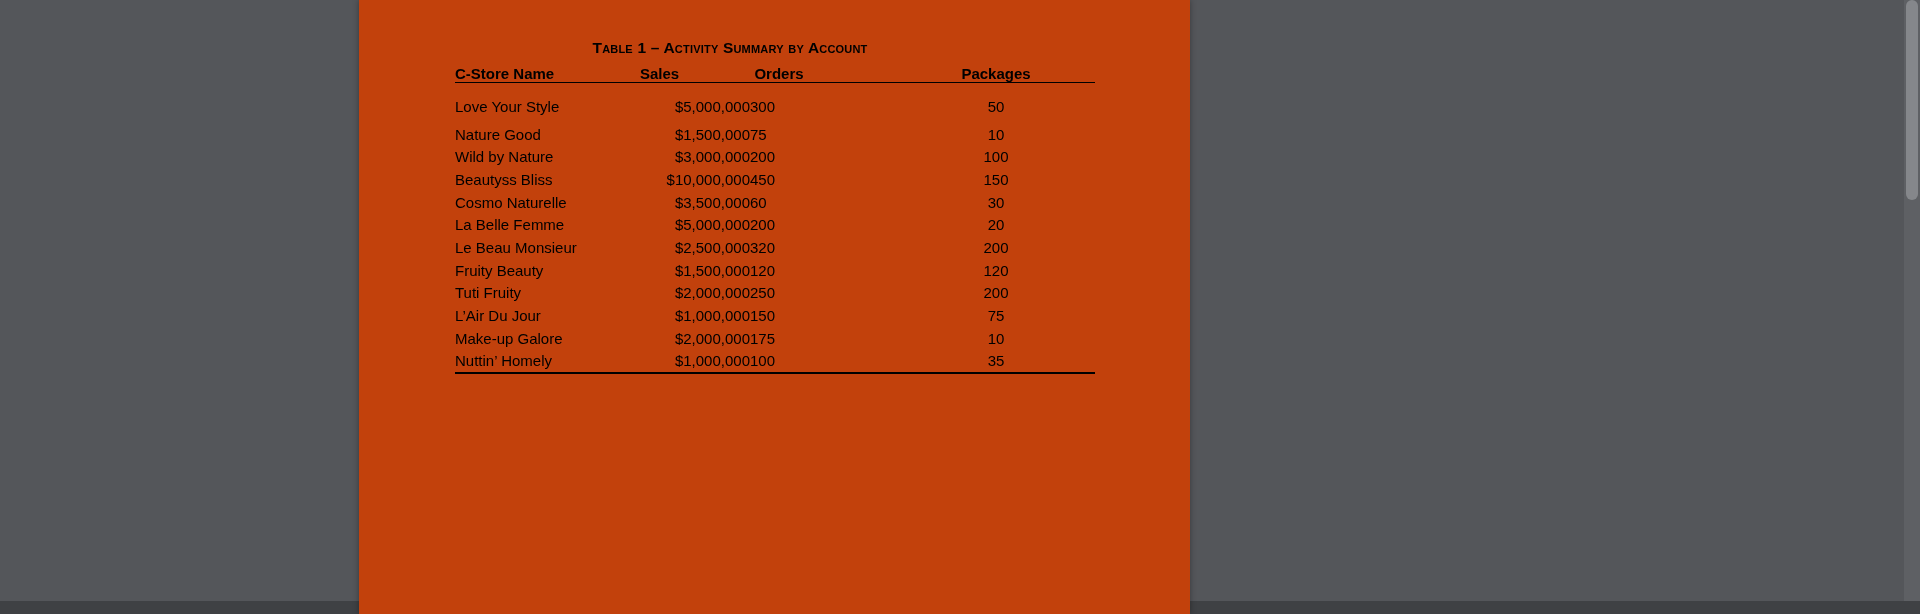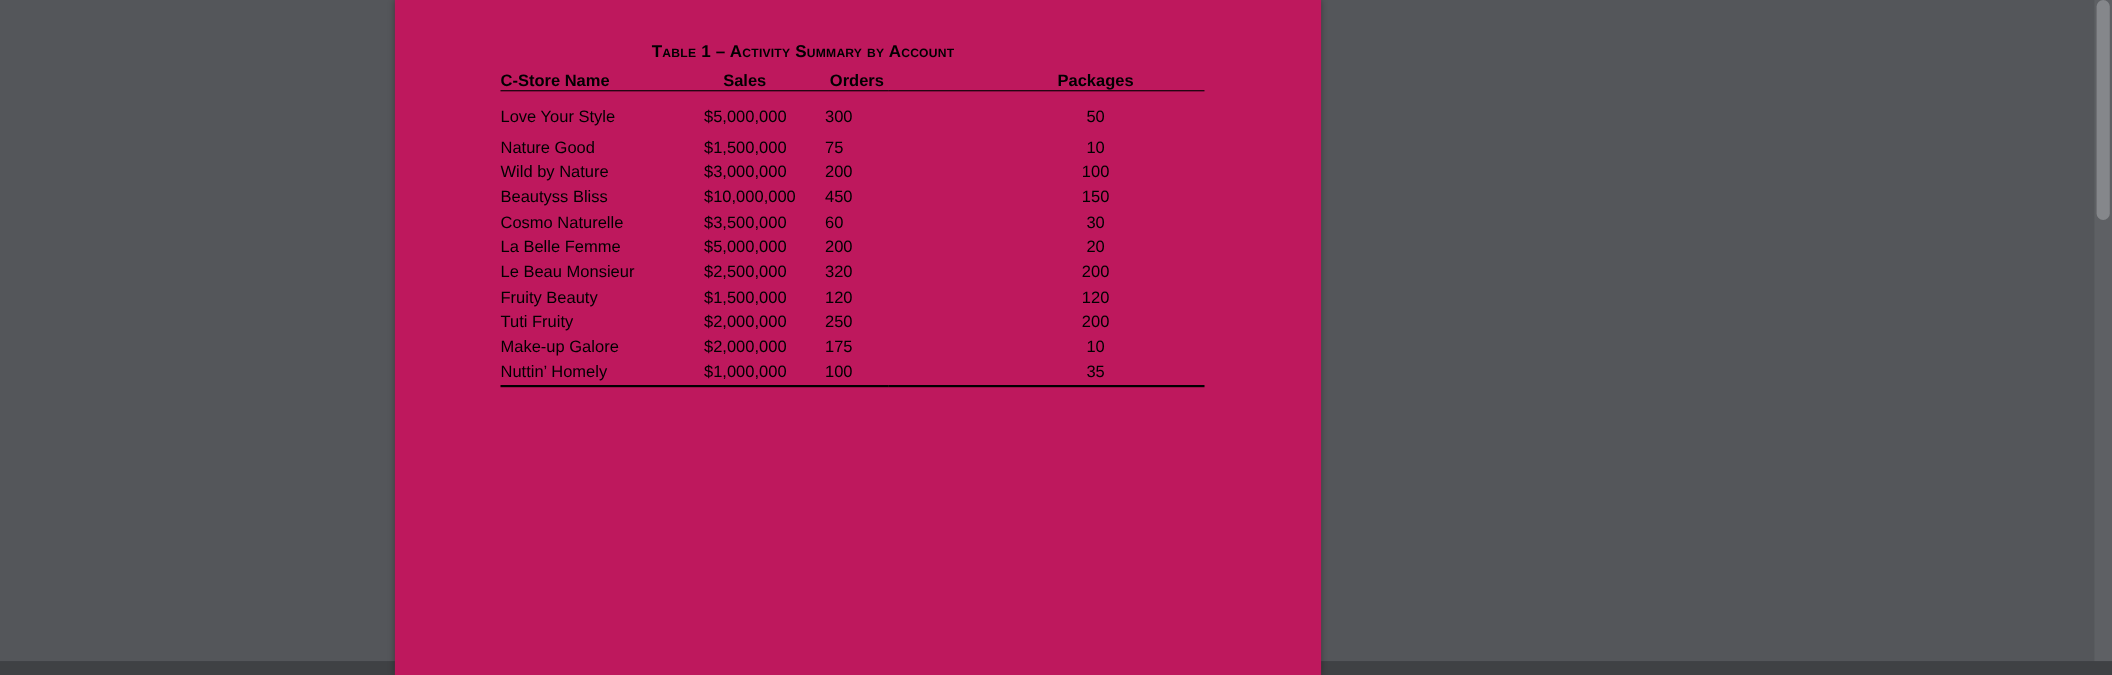--- a/index.html
+++ b/index.html
@@ -44,24 +44,23 @@
     border-radius: 6px;
     background: #85878B;
   }
 
   .doc-page {
     position: absolute;
     left: 359px;
     top: 0;
     width: 831px;
     height: 614px;
-    background: #be185d;
+    background: #c2410c;
     z-index: 3;
     box-shadow: 0 0 6px rgba(0,0,0,0.35);
-    padding-left: 11px;
   }
 
   .doc-content {
     position: absolute;
     left: 96px;
     top: 40px;
     width: 640px;
   }
 
   .doc-title {
@@ -104,22 +103,22 @@
   table.activity-table tbody tr:first-child td {
     padding-top: 12px;
     padding-bottom: 5px;
   }
   table.activity-table tbody tr:last-child td {
     border-bottom: 2px solid #000;
   }
 
   
   .th0, .col0 { text-align: left; }
-  .th1 { text-align: center; padding-right: 36px !important; }
-  .col1 { text-align: left; }
+  .th1 { text-align: left; padding-right: 36px !important; }
+  .col1 { text-align: right; }
   .th2, .col2 { }
   .th3, .col3 { text-align: center; padding-left: 89px !important; }
 </style>
 </head>
 <body>
 
 <div class="bottom-bar"></div>
 
 <div class="scrollbar-track">
   <div class="scrollbar-thumb"></div>
@@ -194,20 +193,26 @@
             <td class="col2">120</td>
             <td class="col3">120</td>
           </tr>
           <tr>
             <td class="col0">Tuti Fruity</td>
             <td class="col1">$2,000,000</td>
             <td class="col2">250</td>
             <td class="col3">200</td>
           </tr>
           <tr>
+            <td class="col0">L’Air Du Jour</td>
+            <td class="col1">$1,000,000</td>
+            <td class="col2">150</td>
+            <td class="col3">75</td>
+          </tr>
+          <tr>
             <td class="col0">Make-up Galore</td>
             <td class="col1">$2,000,000</td>
             <td class="col2">175</td>
             <td class="col3">10</td>
           </tr>
           <tr>
             <td class="col0">Nuttin’ Homely</td>
             <td class="col1">$1,000,000</td>
             <td class="col2">100</td>
             <td class="col3">35</td>

